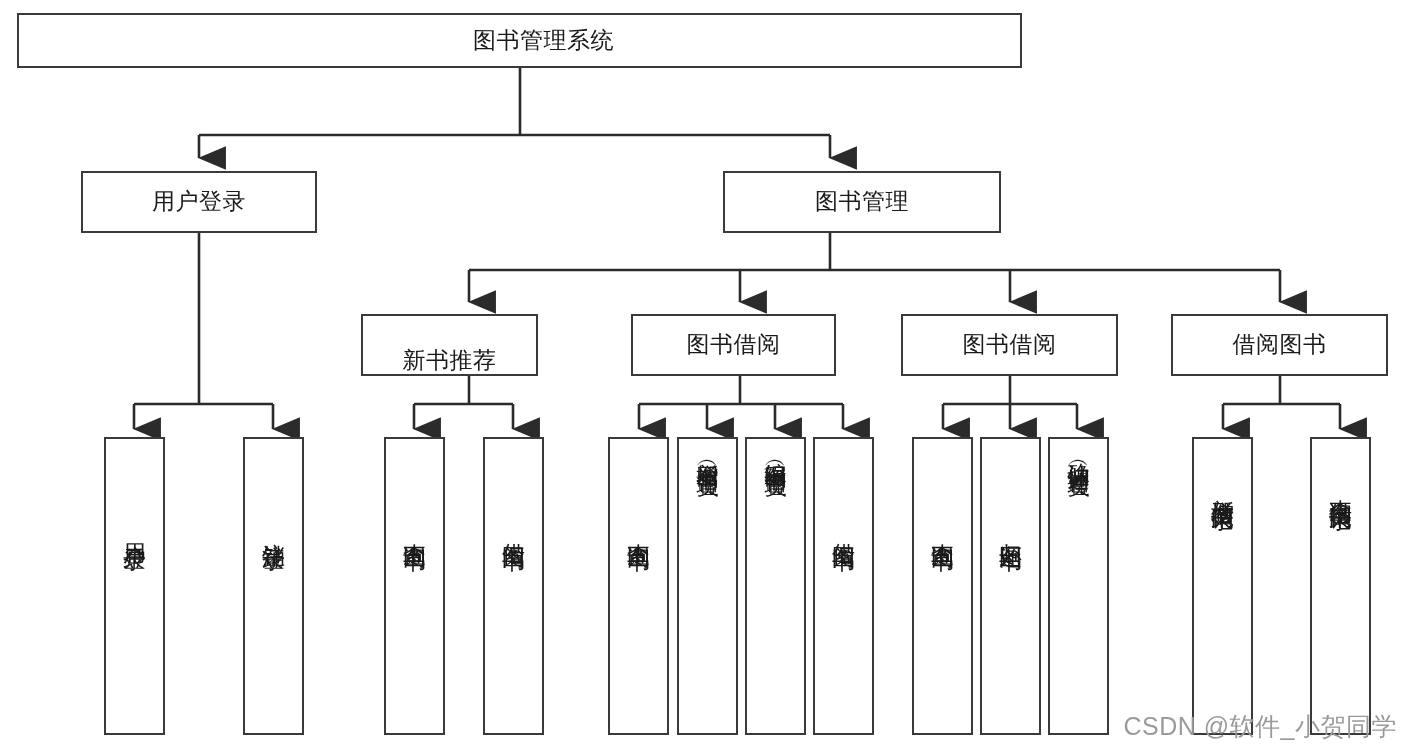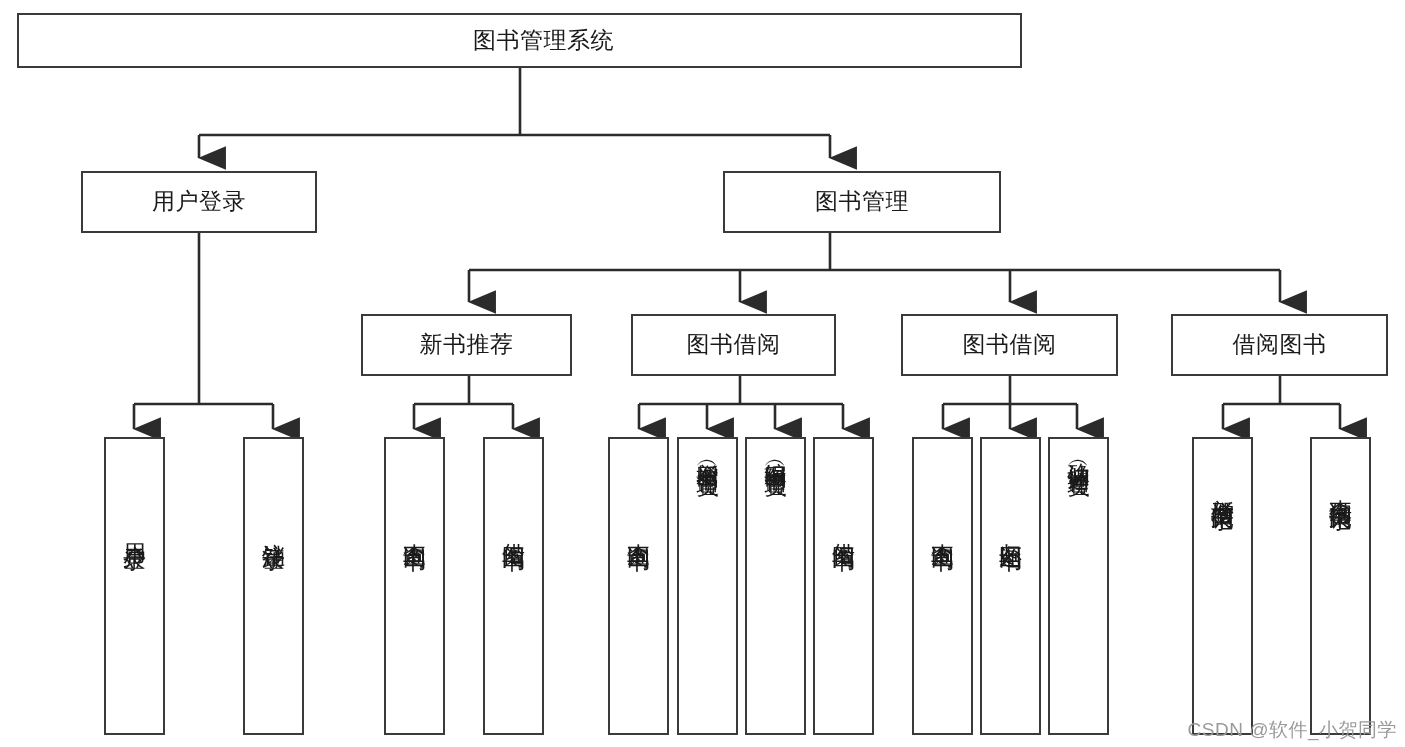--- a/index.html
+++ b/index.html
@@ -58,21 +58,21 @@
     letter-spacing: 2px;
     white-space: nowrap;
   }
   .node.vert.tall .label {
     font-size: 22px;
   }
   .watermark {
     position: absolute;
     right: 8px;
     bottom: 4px;
-    font-size: 19px;
+    font-size: 25px;
     color: #9a9a9a;
     font-family: "Liberation Sans", "DejaVu Sans", sans-serif;
     white-space: nowrap;
     letter-spacing: 0.5px;
   }
 </style>
 </head>
 <body>
 
 <div id="canvas">
@@ -131,21 +131,21 @@
     <span class="label">图书管理系统</span>
   </div>
 
   <div class="node horiz" style="left:81px; top:171px; width:236px; height:62px;">
     <span class="label">用户登录</span>
   </div>
   <div class="node horiz" style="left:711px; top:171px; width:278px; height:62px;margin-left:12px;">
     <span class="label">图书管理</span>
   </div>
 
-  <div class="node horiz" style="left:361px; top:314px; width:211px; height:62px;">
+  <div class="node horiz" style="left:361px; top:314px; width:177px; height:62px;align-items:flex-end;">
     <span class="label">新书推荐</span>
   </div>
   <div class="node horiz" style="left:631px; top:314px; width:205px; height:62px;">
     <span class="label">图书借阅</span>
   </div>
   <div class="node horiz" style="left:901px; top:314px; width:217px; height:62px;">
     <span class="label">图书借阅</span>
   </div>
   <div class="node horiz" style="left:1171px; top:314px; width:217px; height:62px;">
     <span class="label">借阅图书</span>

